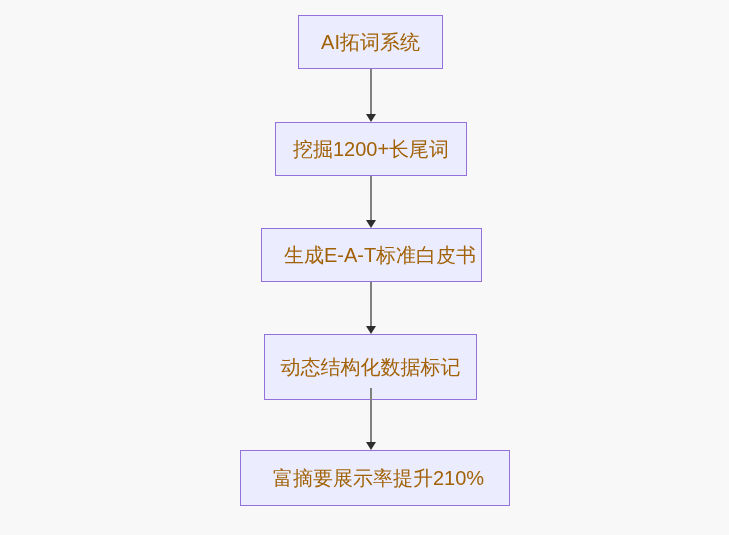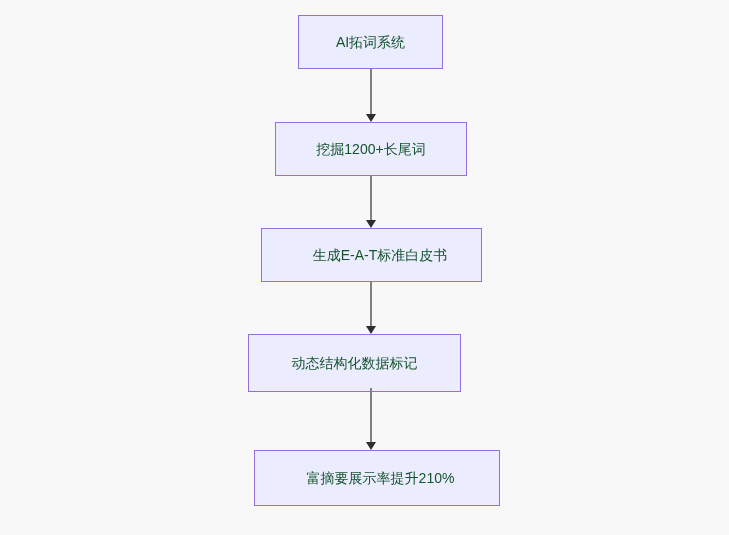--- a/index.html
+++ b/index.html
@@ -17,29 +17,29 @@
   }
   .node {
     position: absolute;
     box-sizing: border-box;
     background: #ECECFF;
     border: 1.5px solid #9370DB;
     display: flex;
     align-items: center;
     justify-content: center;
     text-align: center;
-    color: #14532d;
-    font-size: 14px;
+    color: #a16207;
+    font-size: 20px;
     line-height: 1.2;
   }
   .node-1 { left: 298px; top: 15px;  width: 145px; height: 54px; }
   .node-2 { left: 275px; top: 122px; width: 192px; height: 54px; text-align: right; }
   .node-3 { left: 261px; top: 228px; width: 221px; height: 54px; padding-left: 17px; }
-  .node-4 { left: 248px; top: 334px; width: 213px; height: 58px; }
-  .node-5 { left: 254px; top: 450px; width: 246px; height: 56px; padding-left: 7px; }
+  .node-4 { left: 264px; top: 334px; width: 213px; height: 66px; }
+  .node-5 { left: 240px; top: 450px; width: 270px; height: 56px; padding-left: 7px; }
 
   .arrow { position: absolute; }
   .arrow-line {
     position: absolute;
     width: 2px;
     background: #808080;
     left: 0;
     top: 0;
   }
   .arrow-head {

